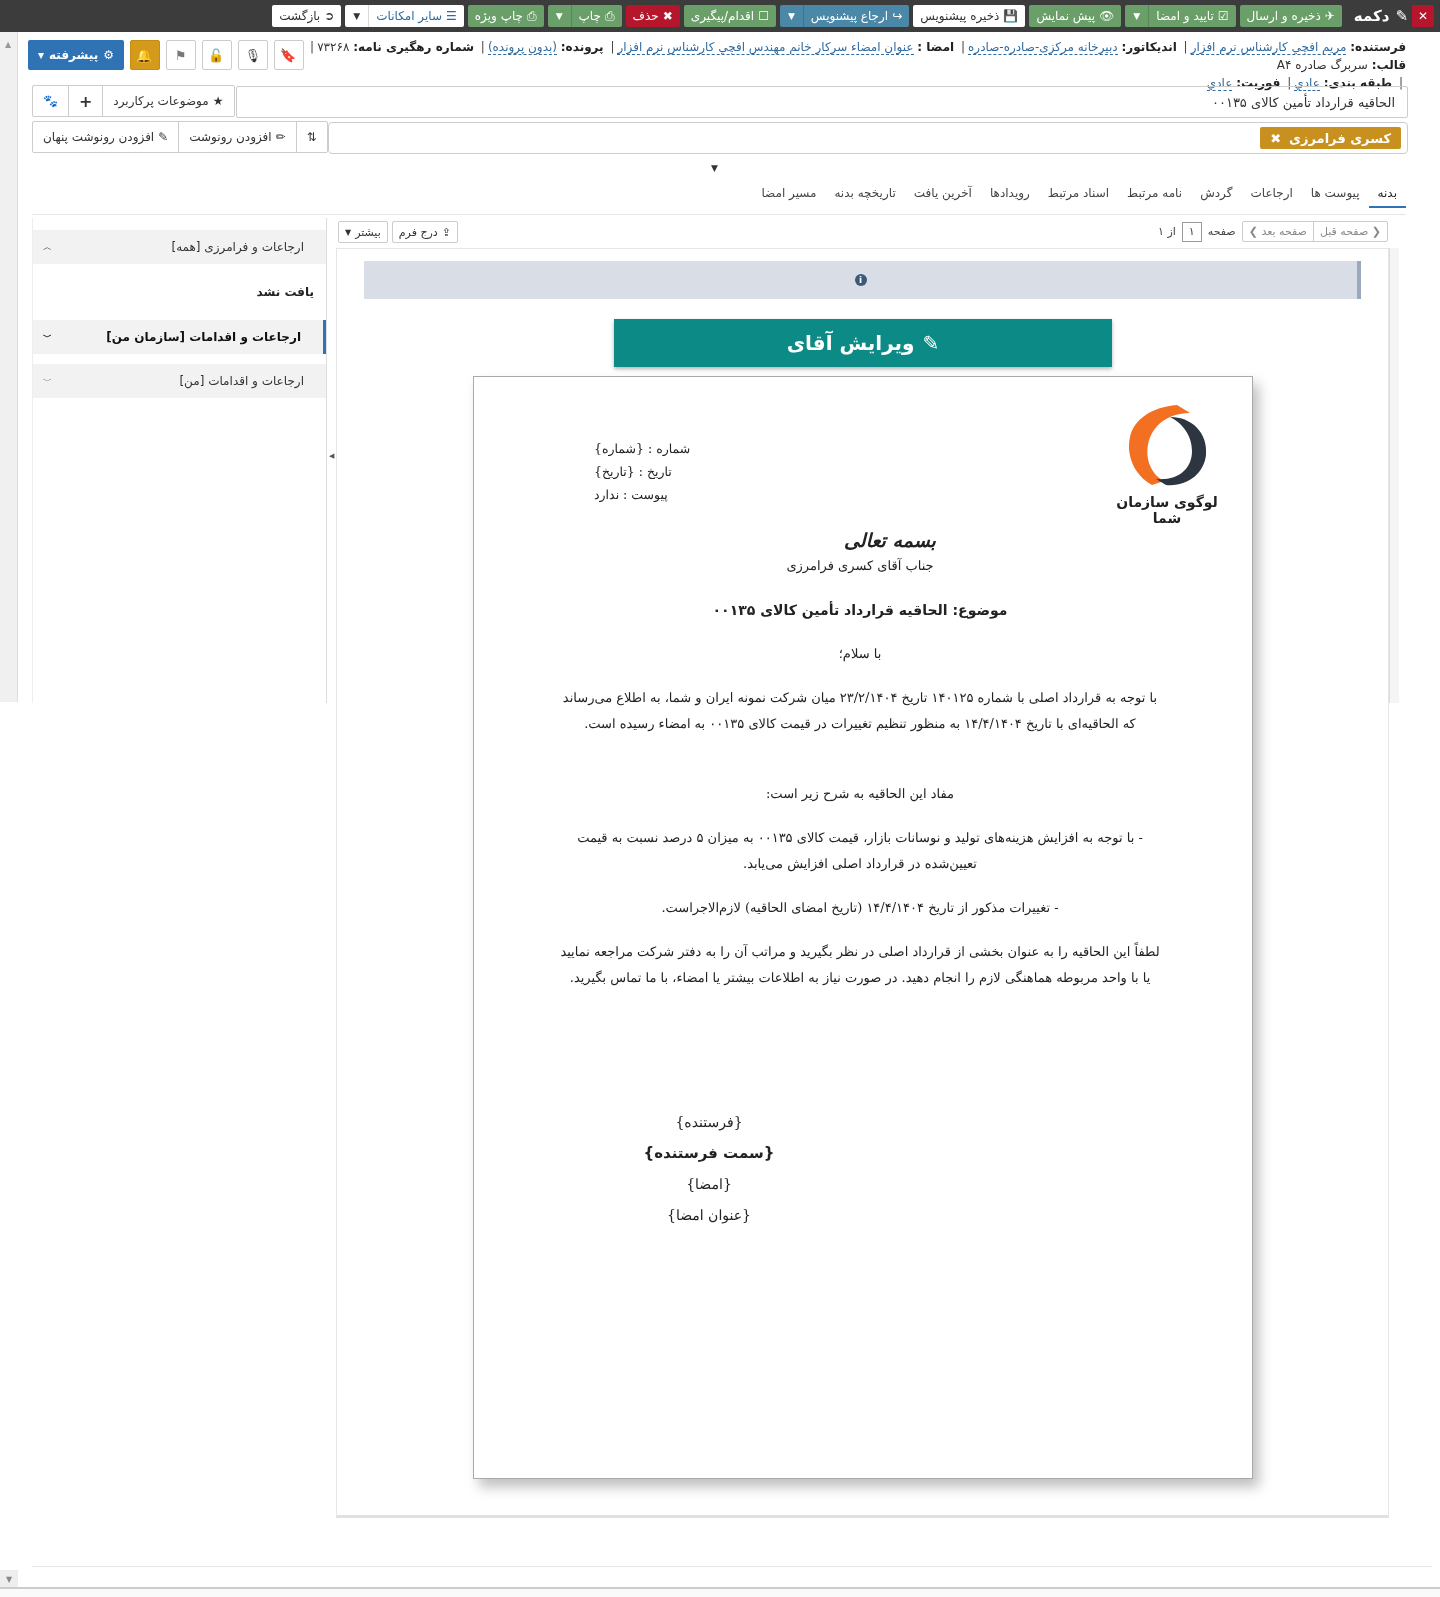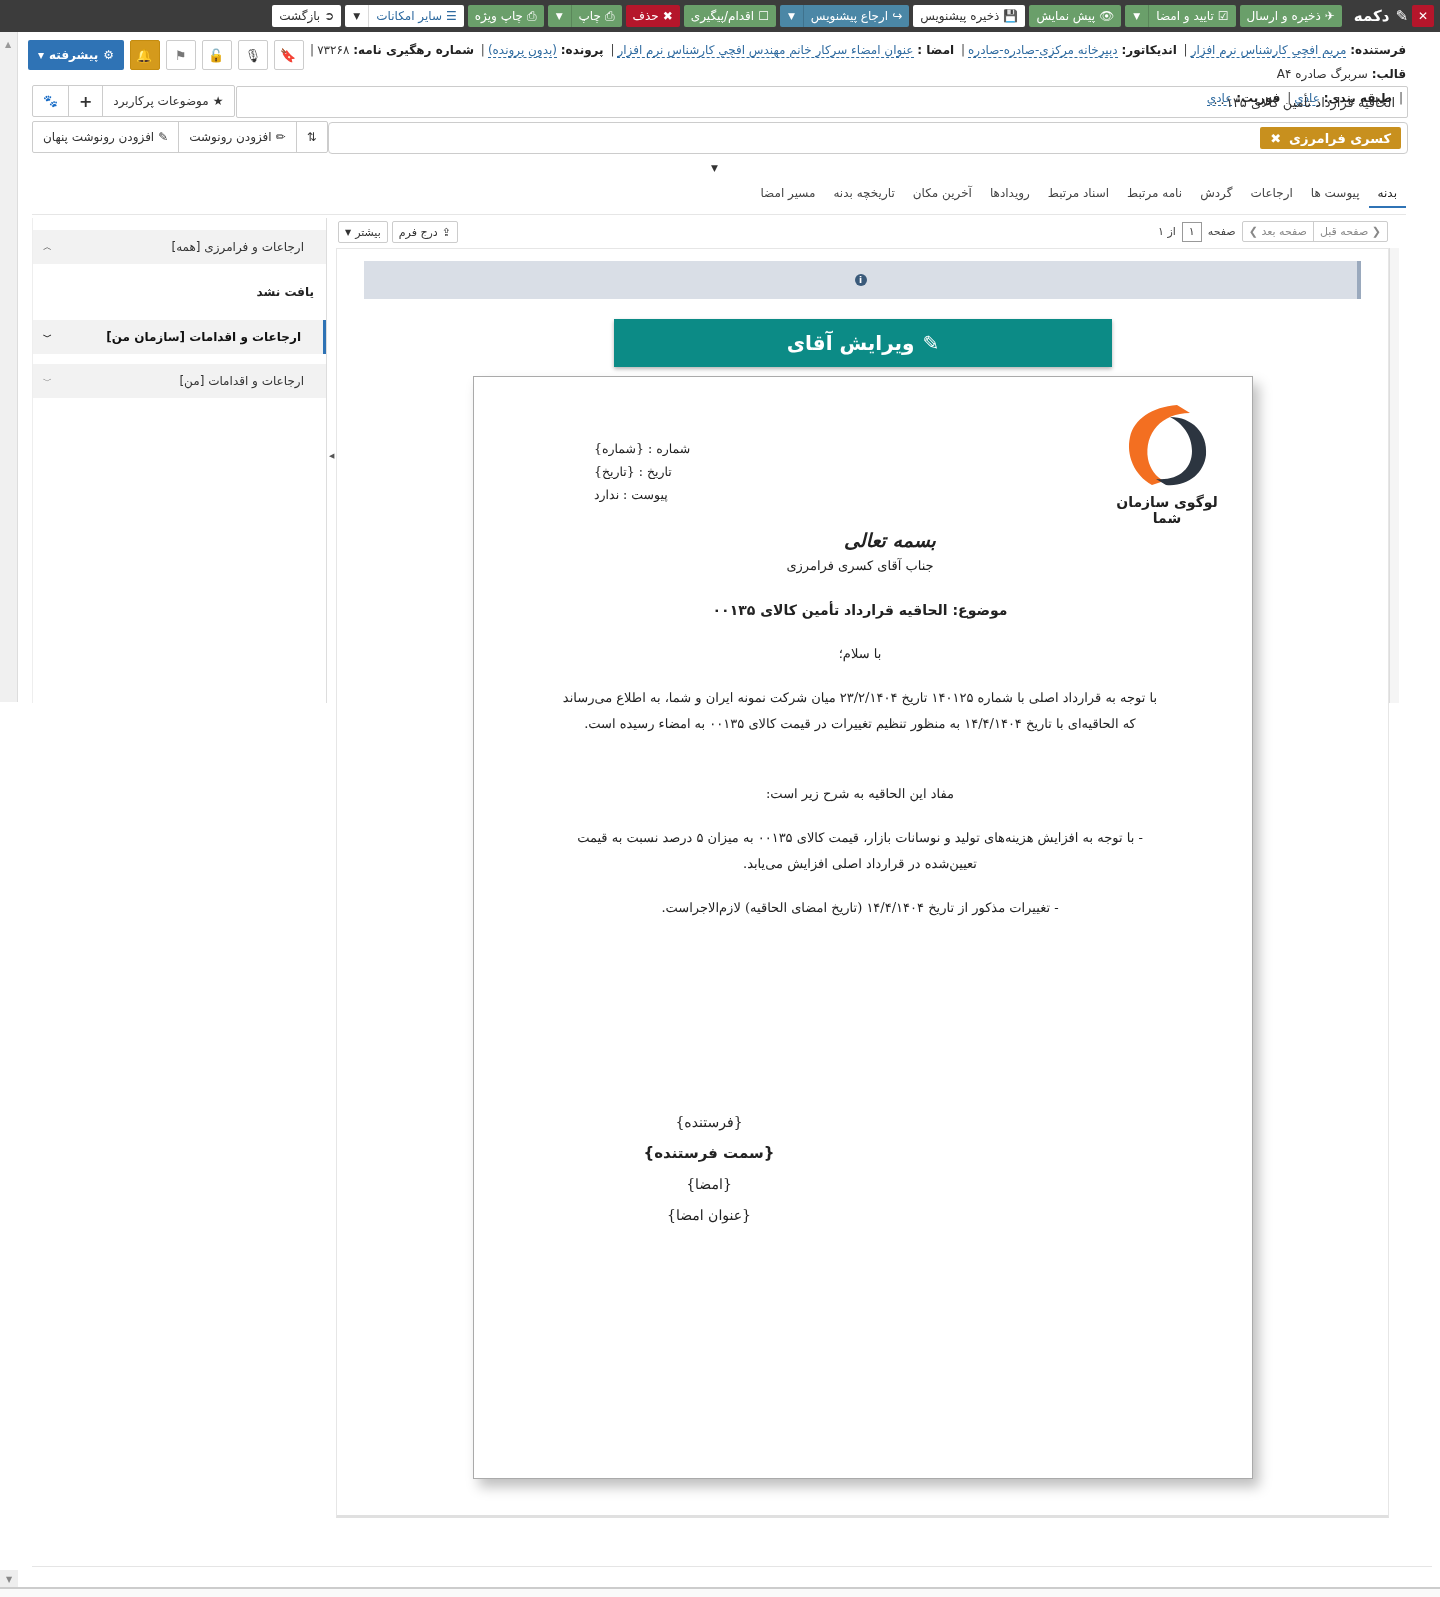--- a/index.html
+++ b/index.html
@@ -16,21 +16,21 @@
 .split{display:flex;gap:0}
 .split .tb-btn{border-radius:0}
 .split .tb-btn:first-child{border-radius:0 2px 2px 0}
 .split .tb-btn:last-child{border-radius:2px 0 0 2px;border-right:1px solid rgba(0,0,0,.15)}
 .title{color:#fff;font-weight:bold;font-size:15px;display:flex;align-items:center;gap:6px;margin-left:8px}
 .close-x{background:#b5162b;color:#fff;width:22px;height:22px;display:flex;align-items:center;justify-content:center;font-weight:bold;border-radius:2px}
 
 .leftstrip{position:absolute;left:0;top:32px;width:18px;height:670px;background:#f0f0f0;border-right:1px solid #ddd}
 .leftstrip .arr{position:absolute;top:8px;left:5px;font-size:8px;color:#999}
 
-.meta{position:absolute;right:34px;top:38px;width:1105px;font-size:12px;line-height:24px;}
+.meta{position:absolute;right:34px;top:38px;width:1105px;font-size:12px;line-height:18px;}
 .meta b{font-weight:bold;color:#222}
 .meta .lnk{color:#2f6ba0;border-bottom:1px dashed #2f6ba0}
 .meta .sep{color:#444;margin:0 3px}
 
 .rbtns{position:absolute;left:28px;top:40px;display:flex;gap:6px;direction:ltr}
 .ibtn{width:30px;height:30px;border:1px solid #ccc;border-radius:2px;background:#fff;display:flex;align-items:center;justify-content:center;color:#333;font-size:13px}
 .ibtn.yellow{background:#d49a1c;border-color:#c48c10;color:#fff}
 .adv{height:30px;background:#2f73b5;color:#fff;border-radius:2px;display:flex;align-items:center;padding:0 10px;gap:5px;font-size:12px;font-weight:bold}
 
 .subjbox{position:absolute;right:32px;top:86px;width:1172px;height:32px;border:1px solid #ccc;border-radius:2px;padding:0 12px;display:flex;align-items:center;font-size:13px}
@@ -241,21 +241,21 @@
 <div class="collapse-arrow">▼</div>
 
 <div class="tabs">
   <div class="tab active">بدنه</div>
   <div class="tab">پیوست ها</div>
   <div class="tab">ارجاعات</div>
   <div class="tab">گردش</div>
   <div class="tab">نامه مرتبط</div>
   <div class="tab">اسناد مرتبط</div>
   <div class="tab">رویدادها</div>
-  <div class="tab">آخرین مکان</div>
+  <div class="tab">آخرین یافت</div>
   <div class="tab">تاریخچه بدنه</div>
   <div class="tab">مسیر امضا</div>
 </div>
 <div class="tabline"></div>
 
 <div class="sidebar">
   <div style="height:12px"></div>
   <div class="acc-h">
       <span>ارجاعات و فرامرزی [همه]</span>
       <span style="font-size:9px">︿</span>
@@ -319,20 +319,21 @@
   </div>
   <div class="bism">بسمه تعالی</div>
   <div class="body">
     <p>جناب آقای کسری فرامرزی</p>
     <p class="subj">موضوع: الحاقیه قرارداد تأمین کالای ۰۰۱۳۵</p>
     <p>با سلام؛</p>
     <p style="margin-botttoom:54px;margin-bottom:44px">با توجه به قرارداد اصلی با شماره ۱۴۰۱۲۵ تاریخ ۲۳/۲/۱۴۰۴ میان شرکت نمونه ایران و شما، به اطلاع می‌رساند که الحاقیه‌ای با تاریخ ۱۴/۴/۱۴۰۴ به منظور تنظیم تغییرات در قیمت کالای ۰۰۱۳۵ به امضاء رسیده است.</p>
     <p>مفاد این الحاقیه به شرح زیر است:</p>
     <p>- با توجه به افزایش هزینه‌های تولید و نوسانات بازار، قیمت کالای ۰۰۱۳۵ به میزان ۵ درصد نسبت به قیمت تعیین‌شده در قرارداد اصلی افزایش می‌یابد.</p>
     <p>- تغییرات مذکور از تاریخ ۱۴/۴/۱۴۰۴ (تاریخ امضای الحاقیه) لازم‌الاجراست.</p>
+    <p>لطفاً این الحاقیه را به عنوان بخشی از قرارداد اصلی در نظر بگیرید و مراتب آن را به دفتر شرکت مراجعه نمایید یا با واحد مربوطه هماهنگی لازم را انجام دهید. در صورت نیاز به اطلاعات بیشتر یا امضاء، با ما تماس بگیرید.</p>
   </div>
   <div class="sig">
     <div>{فرستنده}</div>
     <div class="b">{سمت فرستنده}</div>
     <div>{امضا}</div>
     <div>{عنوان امضا}</div>
   </div>
 </div>
 
 <div class="hline"></div>

